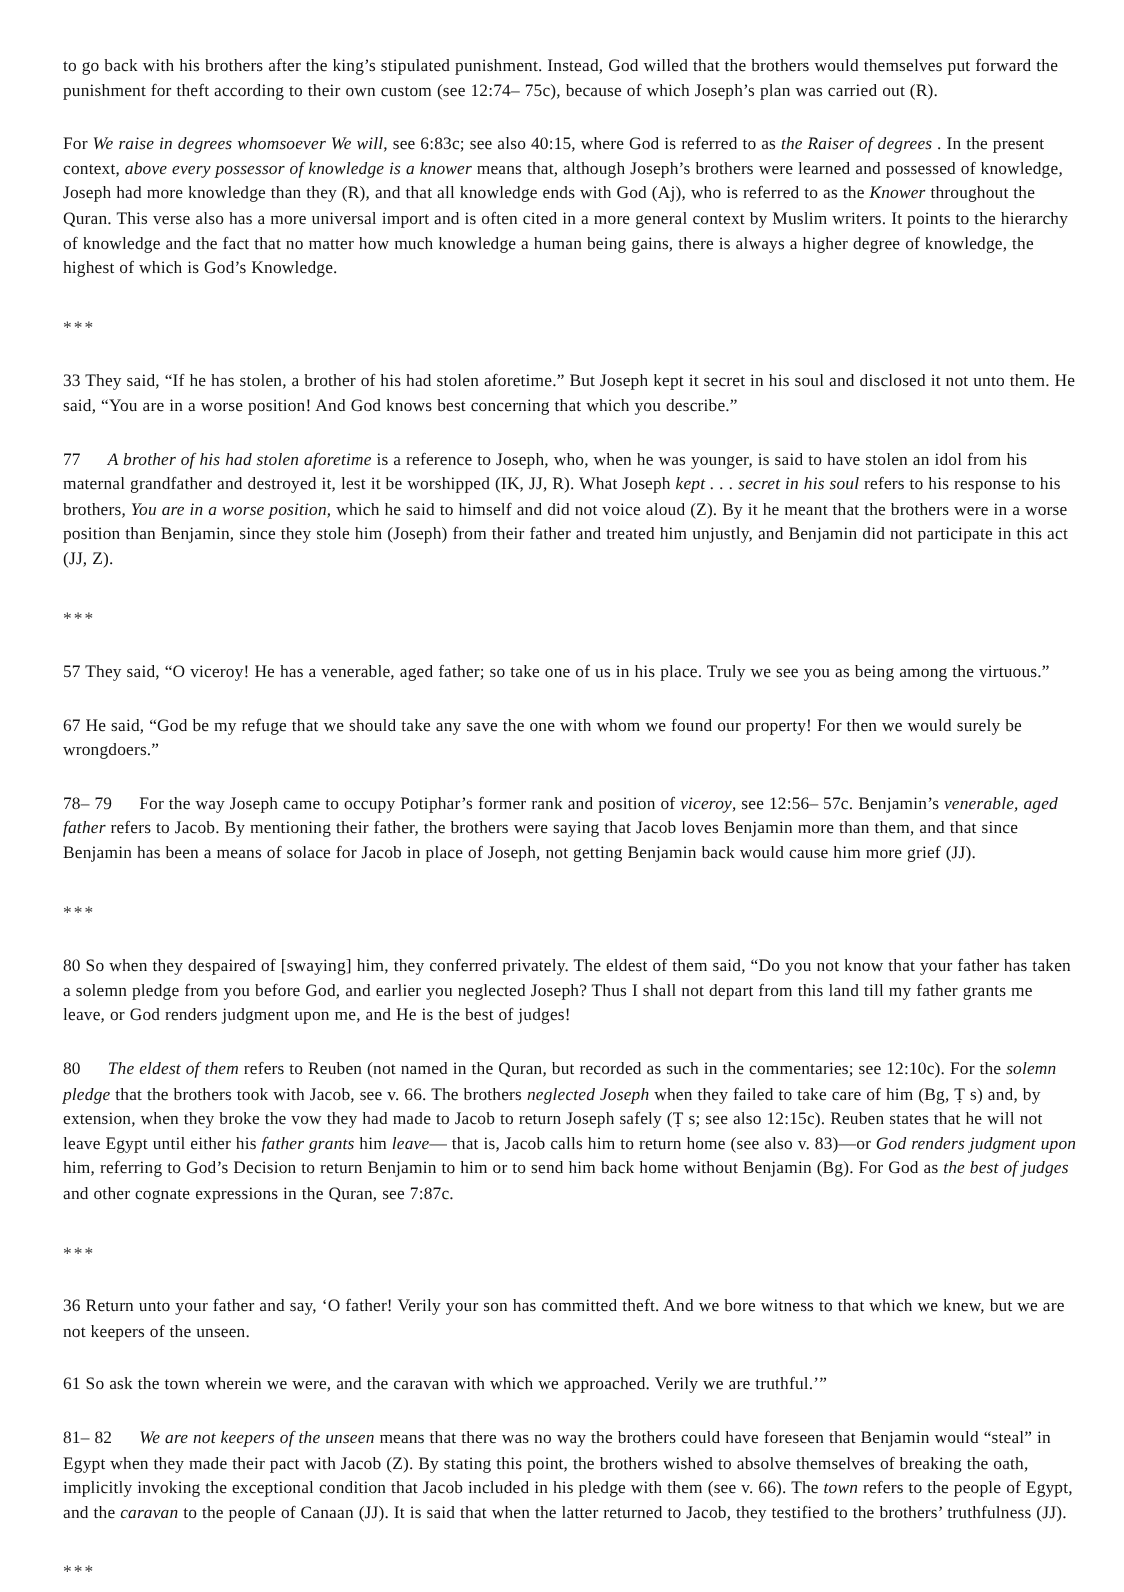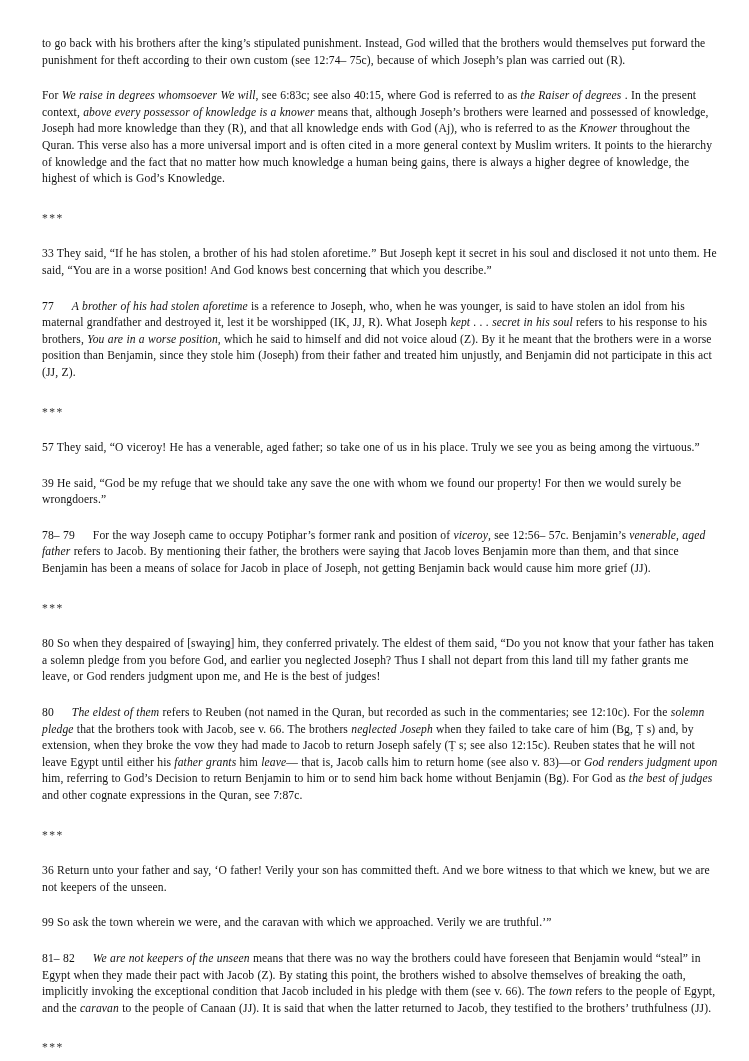--- a/index.html
+++ b/index.html
@@ -89,21 +89,21 @@
     <div class="gap-md"></div>
 
     <p class="sep">***</p>
 
     <div class="gap-sm"></div>
 
     <p class="verse">57 They said, “O viceroy! He has a venerable, aged father; so take one of us in his place. Truly we see you as being among the virtuous.”</p>
 
     <div class="gap-sm"></div>
 
-    <p class="verse">39 He said, “God be my refuge that we should take any save the one with whom we found our property! For then we would surely be wrongdoers.”</p>
+    <p class="verse">67 He said, “God be my refuge that we should take any save the one with whom we found our property! For then we would surely be wrongdoers.”</p>
 
     <div class="gap-sm"></div>
 
     <p class="commentary"><span class="vnum">78– 79</span><span class="tabspace"></span>For the way Joseph came to occupy Potiphar’s former rank and position of <i>viceroy</i>, see 12:56– 57c. Benjamin’s <i>venerable, aged father</i> refers to Jacob. By mentioning their father, the brothers were saying that Jacob loves Benjamin more than them, and that since Benjamin has been a means of solace for Jacob in place of Joseph, not getting Benjamin back would cause him more grief (JJ).</p>
 
     <div class="gap-md"></div>
 
     <p class="sep">***</p>
 
     <div class="gap-sm"></div>
@@ -117,21 +117,21 @@
     <div class="gap-md"></div>
 
     <p class="sep">***</p>
 
     <div class="gap-sm"></div>
 
     <p class="verse">36 Return unto your father and say, ‘O father! Verily your son has committed theft. And we bore witness to that which we knew, but we are not keepers of the unseen.</p>
 
     <div class="gap-sm"></div>
 
-    <p class="verse">99 So ask the town wherein we were, and the caravan with which we approached. Verily we are truthful.’”</p>
+    <p class="verse">61 So ask the town wherein we were, and the caravan with which we approached. Verily we are truthful.’”</p>
 
     <div class="gap-sm"></div>
 
     <p class="commentary"><span class="vnum">81– 82</span><span class="tabspace"></span><i>We are not keepers of the unseen</i> means that there was no way the brothers could have foreseen that Benjamin would “steal” in Egypt when they made their pact with Jacob (Z). By stating this point, the brothers wished to absolve themselves of breaking the oath, implicitly invoking the exceptional condition that Jacob included in his pledge with them (see v. 66). The <i>town</i> refers to the people of Egypt, and the <i>caravan</i> to the people of Canaan (JJ). It is said that when the latter returned to Jacob, they testified to the brothers’ truthfulness (JJ).</p>
 
     <div class="gap-md"></div>
 
     <p class="sep">***</p>
 
   </div>

